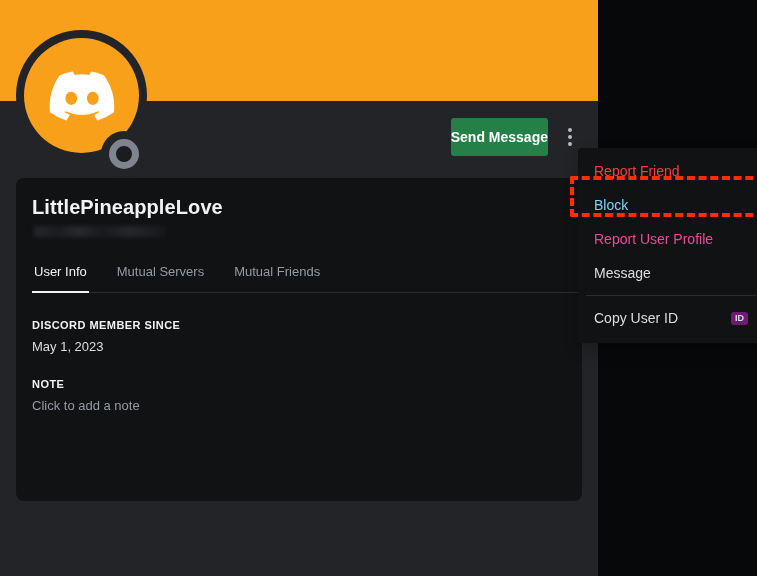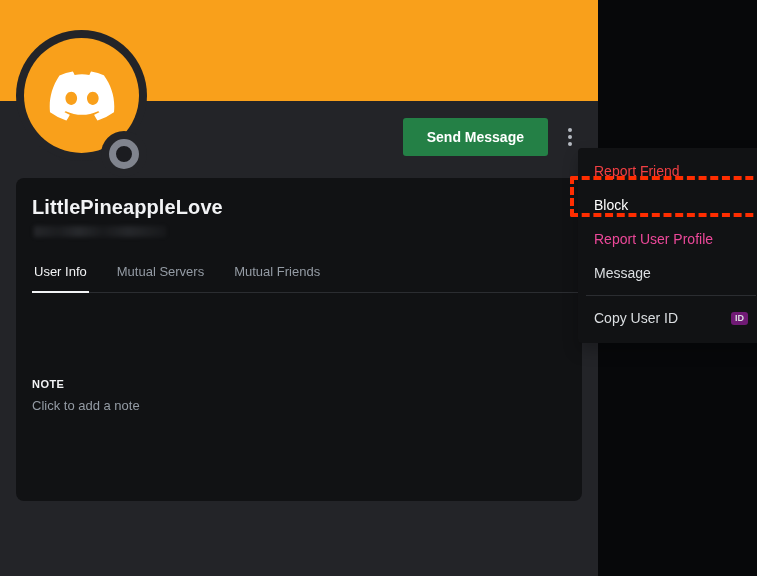--- a/index.html
+++ b/index.html
@@ -58,21 +58,21 @@
     border:7px solid #80848e;
     background:#1b1c20;
   }
 
   
   .action-row {
     position:absolute; right:16px; top:118px;
     display:flex; align-items:center; gap:10px;
   }
   .send-message-btn {
-    height:38px; padding:0 24px;
+    height:38px; padding:0 0;
     border:none; border-radius:3px;
     background:#248046; color:#ffffff;
     font-family:"Liberation Sans", sans-serif;
     font-size:14px; font-weight:bold;
     cursor:pointer; white-space:nowrap;
   }
   .more-btn {
     width:24px; height:38px;
     display:flex; flex-direction:column;
     align-items:center; justify-content:center; gap:3px;
@@ -201,33 +201,37 @@
     <div class="info-card">
       <div class="username">LittlePineappleLove</div>
       <div class="handle-redacted"></div>
 
       <div class="tabs">
         <button class="tab active">User Info</button>
         <button class="tab">Mutual Servers</button>
         <button class="tab">Mutual Friends</button>
       </div>
 
+      <div class="section" style="top:141px;">
+        <div class="section-title">DISCORD MEMBER SINCE</div>
+        <div class="section-value">May 1, 2023</div>
+      </div>
 
       <div class="section" style="top:200px;">
         <div class="section-title">NOTE</div>
         <div class="section-value muted">Click to add a note</div>
       </div>
     </div>
   </div>
 
   <div class="context-menu">
     <div class="menu-item danger" style="color: rgb(242, 63, 67);">
       <span>Report Friend</span>
     </div>
-    <div class="menu-item danger" style="color: #ffffff;">
+    <div class="menu-item danger" style="color: #7dd3fc;">
       <span>Block</span>
     </div>
     <div class="menu-item danger" style="color: #ec4899;">
       <span>Report User Profile</span>
     </div>
     <div class="menu-item">
       <span>Message</span>
     </div>
     <div class="menu-divider"></div>
     <div class="menu-item">

